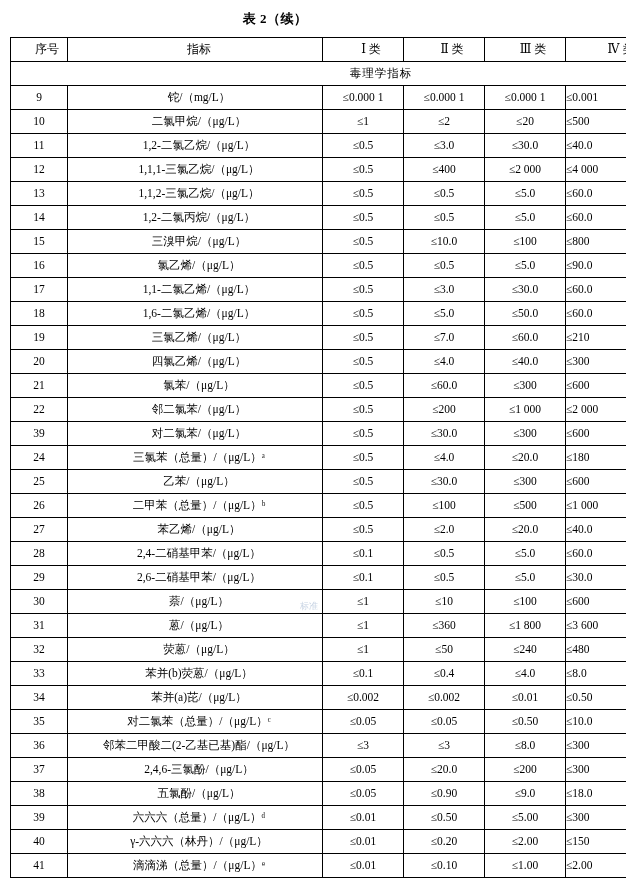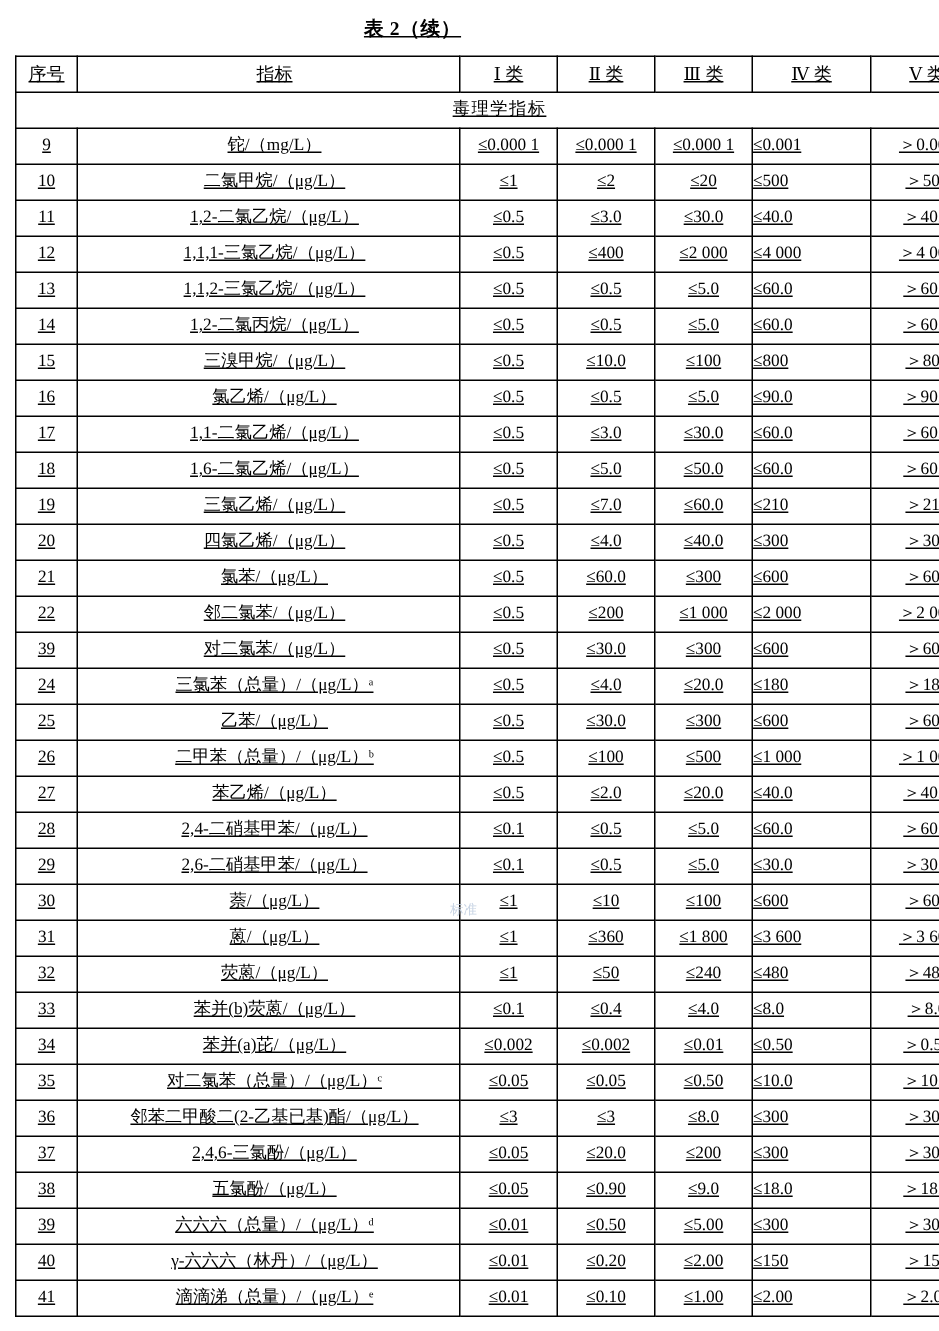--- a/index.html
+++ b/index.html
@@ -13,21 +13,20 @@
     font-family: "Liberation Serif", "DejaVu Serif", serif;
     color: #000000;
     overflow: hidden;
   }
   .page {
     width: 550px;
     height: 887px;
     position: relative;
     box-sizing: border-box;
     padding: 0 10px;
-    text-decoration: underline;
   }
   .caption {
     text-align: center;
     font-size: 13px;
     font-weight: bold;
     letter-spacing: 0.5px;
     padding-top: 10px;
     padding-bottom: 9px;
   }
   table.data {
@@ -44,20 +43,21 @@
     padding: 0;
     height: 23px;
     line-height: 23px;
     vertical-align: middle;
     overflow: hidden;
     white-space: nowrap;
   }
   table.data th {
     text-align: center;
     font-size: 12px;
+    padding-left: 16px;
   }
   .c-no {
     width: 40px;
     text-align: center;
   }
   .c-idx {
     width: 246px;
     text-align: center;
     padding-left: 8px !important;
   }

